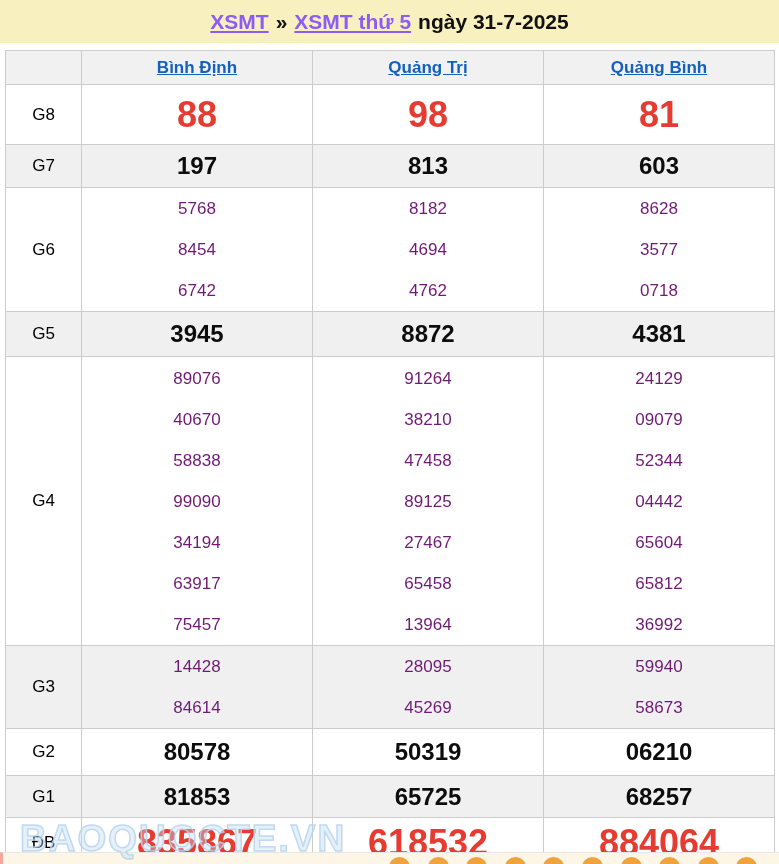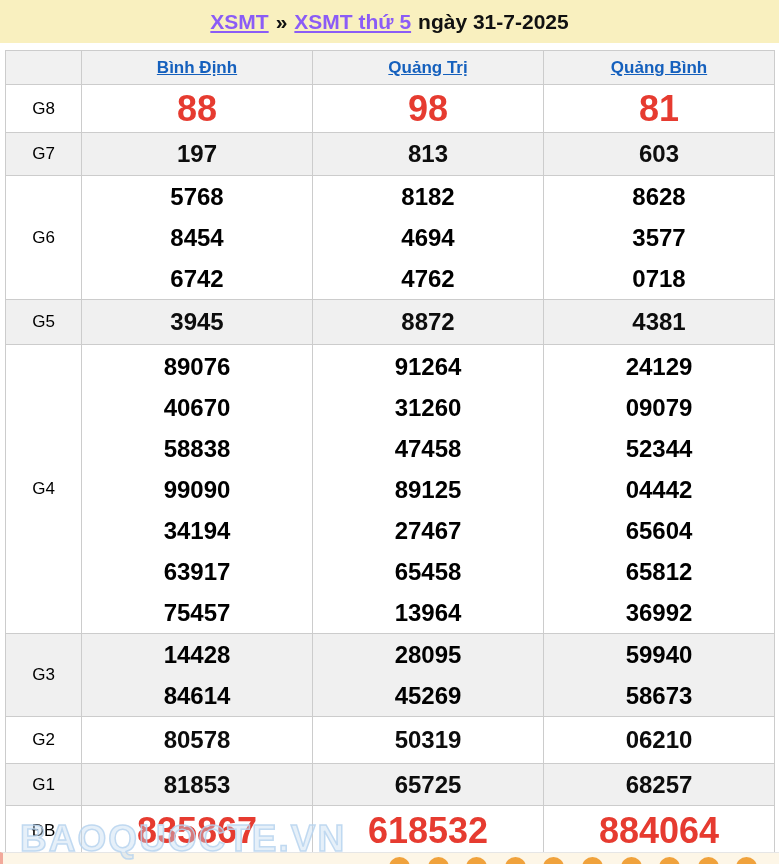--- a/index.html
+++ b/index.html
@@ -21,24 +21,24 @@
   col.c-prov  { width:231px; }
 
   tr.head-row { height:34px; background:#f1f1f1; }
   tr.head-row a { color:#1560bd; font-size:17px; font-weight:bold;
     text-decoration:underline; cursor:pointer; }
 
   .row-label { font-size:17px; font-weight:400; color:#000; }
   .alt { background:#f0f0f0; }
 
   .val  { font-weight:bold; font-size:24px; color:#0d0d0d; }
-  .val-line { height:41px; line-height:41px; font-weight:bold; font-size:24px; color:#000000; }
+  .val-line { height:41px; line-height:41px; font-weight:normal; font-size:17px; color:#701a75; }
   .red-big  { color:#e63b30; font-weight:bold; font-size:36px; }
 
-  tr.r-g8 { height:48px; }
+  tr.r-g8 { height:60px; }
   tr.r-g7 { height:43px;border-radius:6px; }
   tr.r-g6 { height:123px; }
   tr.r-g5 { height:45px; }
   tr.r-g4 { height:289px; }
   tr.r-g3 { height:83px; }
   tr.r-g2 { height:47px; }
   tr.r-g1 { height:42px; }
   tr.r-db { height:50px; }
 
   
@@ -130,21 +130,21 @@
       <div class="val-line">89076</div>
       <div class="val-line">40670</div>
       <div class="val-line">58838</div>
       <div class="val-line">99090</div>
       <div class="val-line">34194</div>
       <div class="val-line">63917</div>
       <div class="val-line">75457</div>
     </td>
     <td>
       <div class="val-line">91264</div>
-      <div class="val-line">31260</div>
+      <div class="val-line">38210</div>
       <div class="val-line">47458</div>
       <div class="val-line">89125</div>
       <div class="val-line">27467</div>
       <div class="val-line">65458</div>
       <div class="val-line">13964</div>
     </td>
     <td>
       <div class="val-line">24129</div>
       <div class="val-line">09079</div>
       <div class="val-line">52344</div>

